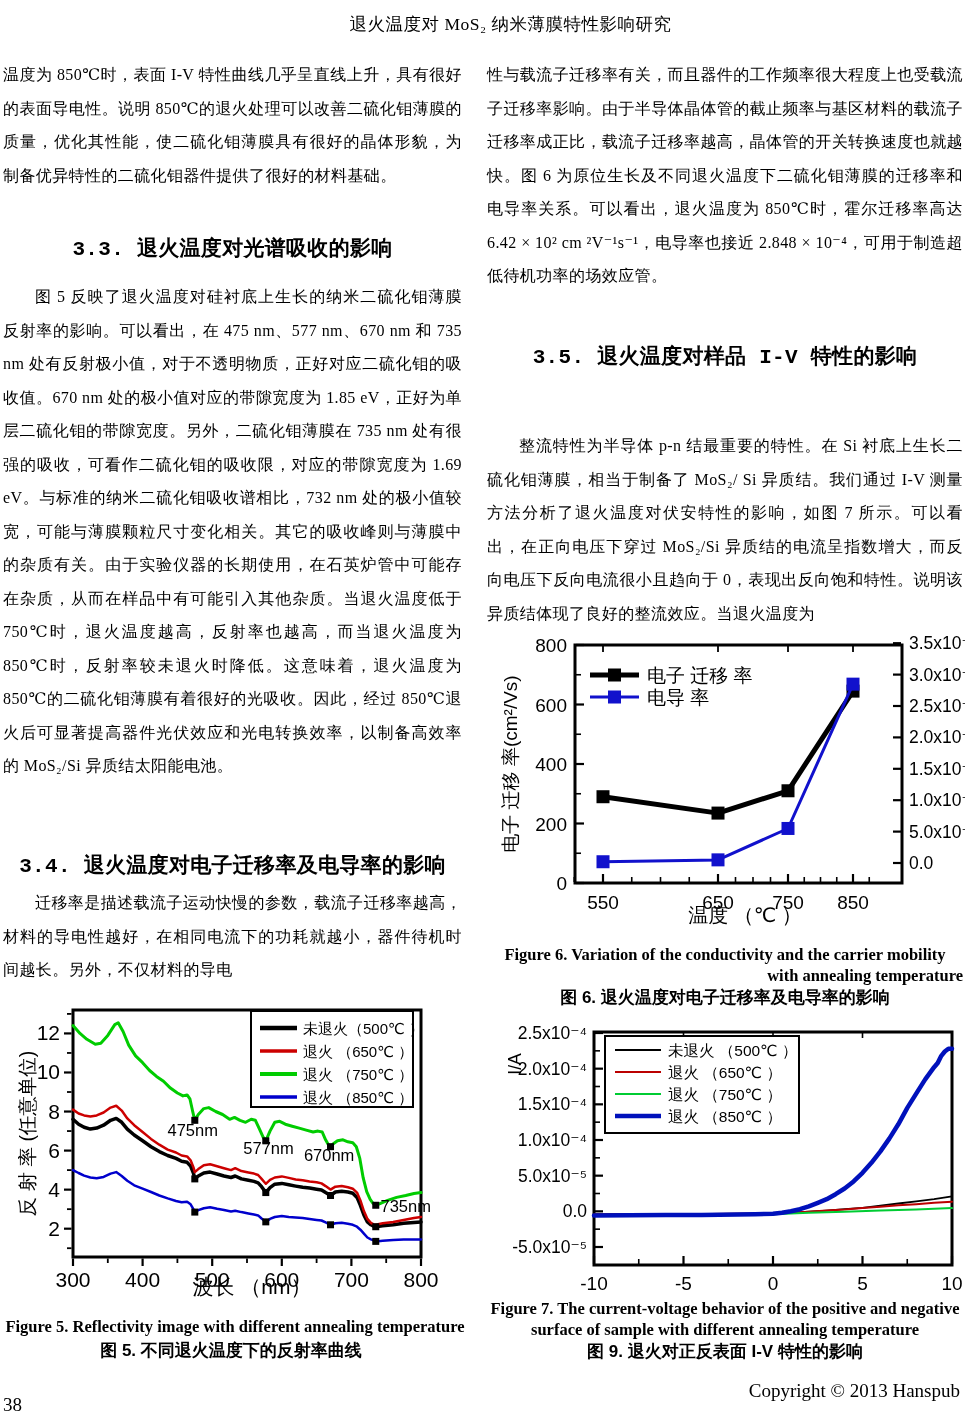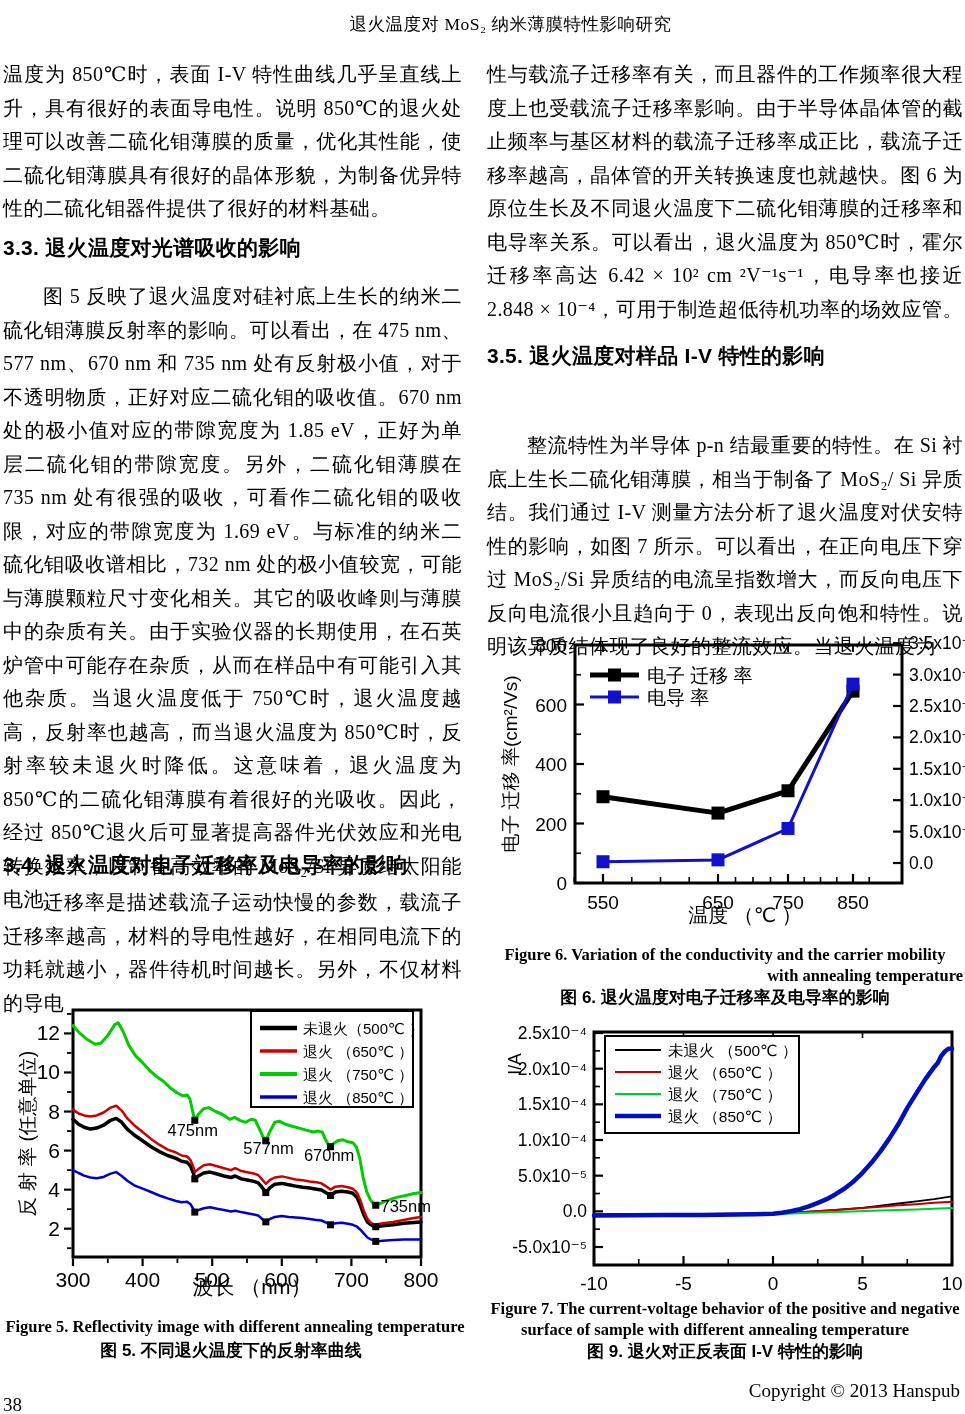--- a/index.html
+++ b/index.html
@@ -2,26 +2,26 @@
 <html><head>
 <meta charset="utf-8">
 <style>
   html,body{margin:0;padding:0;}
   body{
     width:965px;height:1414px;position:relative;background:#ffffff;color:#000;
     font-family:"Liberation Serif","DejaVu Serif",serif;
   }
   .abs{position:absolute;}
   .para{
-    font-size:20px;line-height:33.5px;text-align:justify;letter-spacing:0.4px;
+    font-size:16px;line-height:33.5px;text-align:justify;letter-spacing:0.4px;
   }
   .indent{text-indent:2em;}
   .heading{
-    font-family:Liberation Sans, sans-serif;
-    font-weight:bold;font-size:21px;letter-spacing:0.3px;
+    font-family:Liberation Mono, monospace;
+    font-weight:bold;font-size:21px;letter-spacing:0.3px;text-align:center;
   }
   .page-title{
     width:965px;text-align:center;top:12px;left:0;
     font-size:17.5px;letter-spacing:0.5px;padding-left:28px;
   }
   .cap-en{
     font-weight:bold;font-size:16.5px;text-align:center;line-height:21px;
     font-family:"Liberation Serif","DejaVu Serif",serif;
   }
   .cap-zh{
@@ -247,20 +247,20 @@
       <text x="181" y="38" font-size="15.5" font-family="&quot;Liberation Sans&quot;,&quot;DejaVu Sans&quot;,sans-serif" text-anchor="start">未退火 （500℃ ）</text>
       <line x1="128" y1="54" x2="174" y2="54" stroke="#bb0000" stroke-width="2"></line>
       <text x="181" y="60" font-size="15.5" font-family="&quot;Liberation Sans&quot;,&quot;DejaVu Sans&quot;,sans-serif" text-anchor="start">退火 （650℃ ）</text>
       <line x1="128" y1="76" x2="174" y2="76" stroke="#00cc33" stroke-width="2"></line>
       <text x="181" y="82" font-size="15.5" font-family="&quot;Liberation Sans&quot;,&quot;DejaVu Sans&quot;,sans-serif" text-anchor="start">退火 （750℃ ）</text>
       <line x1="128" y1="98" x2="174" y2="98" stroke="#0011bb" stroke-width="4.5"></line>
       <text x="181" y="104" font-size="15.5" font-family="&quot;Liberation Sans&quot;,&quot;DejaVu Sans&quot;,sans-serif" text-anchor="start">退火 （850℃ ）</text>
       <text x="34" y="46" font-size="17.5" font-family="&quot;Liberation Sans&quot;,&quot;DejaVu Sans&quot;,sans-serif" text-anchor="middle" transform="rotate(-90 34 46)">I/A</text>
     </svg>
   <div class="abs cap-en" style="left:487px;top:1298px;width:476px;">Figure 7. The current-voltage behavior of the positive and negative</div>
-  <div class="abs cap-en" style="left:477px;top:1319px;width:476px;">surface of sample with different annealing temperature</div>
+  <div class="abs cap-en" style="left:487px;top:1319px;width:476px;">surface of sample with different annealing temperature</div>
   <div class="abs cap-zh" style="left:487px;top:1340px;width:476px;">图 9. 退火对正反表面 I-V 特性的影响</div>
 </div>
 
 <div>
   <div class="abs footer-text" style="left:3px;top:1380px;margin-top:14px;">38</div>
   <div class="abs footer-text" style="right:5px;top:1380px;">Copyright © 2013 Hanspub</div>
 </div>
 
 </body></html>

